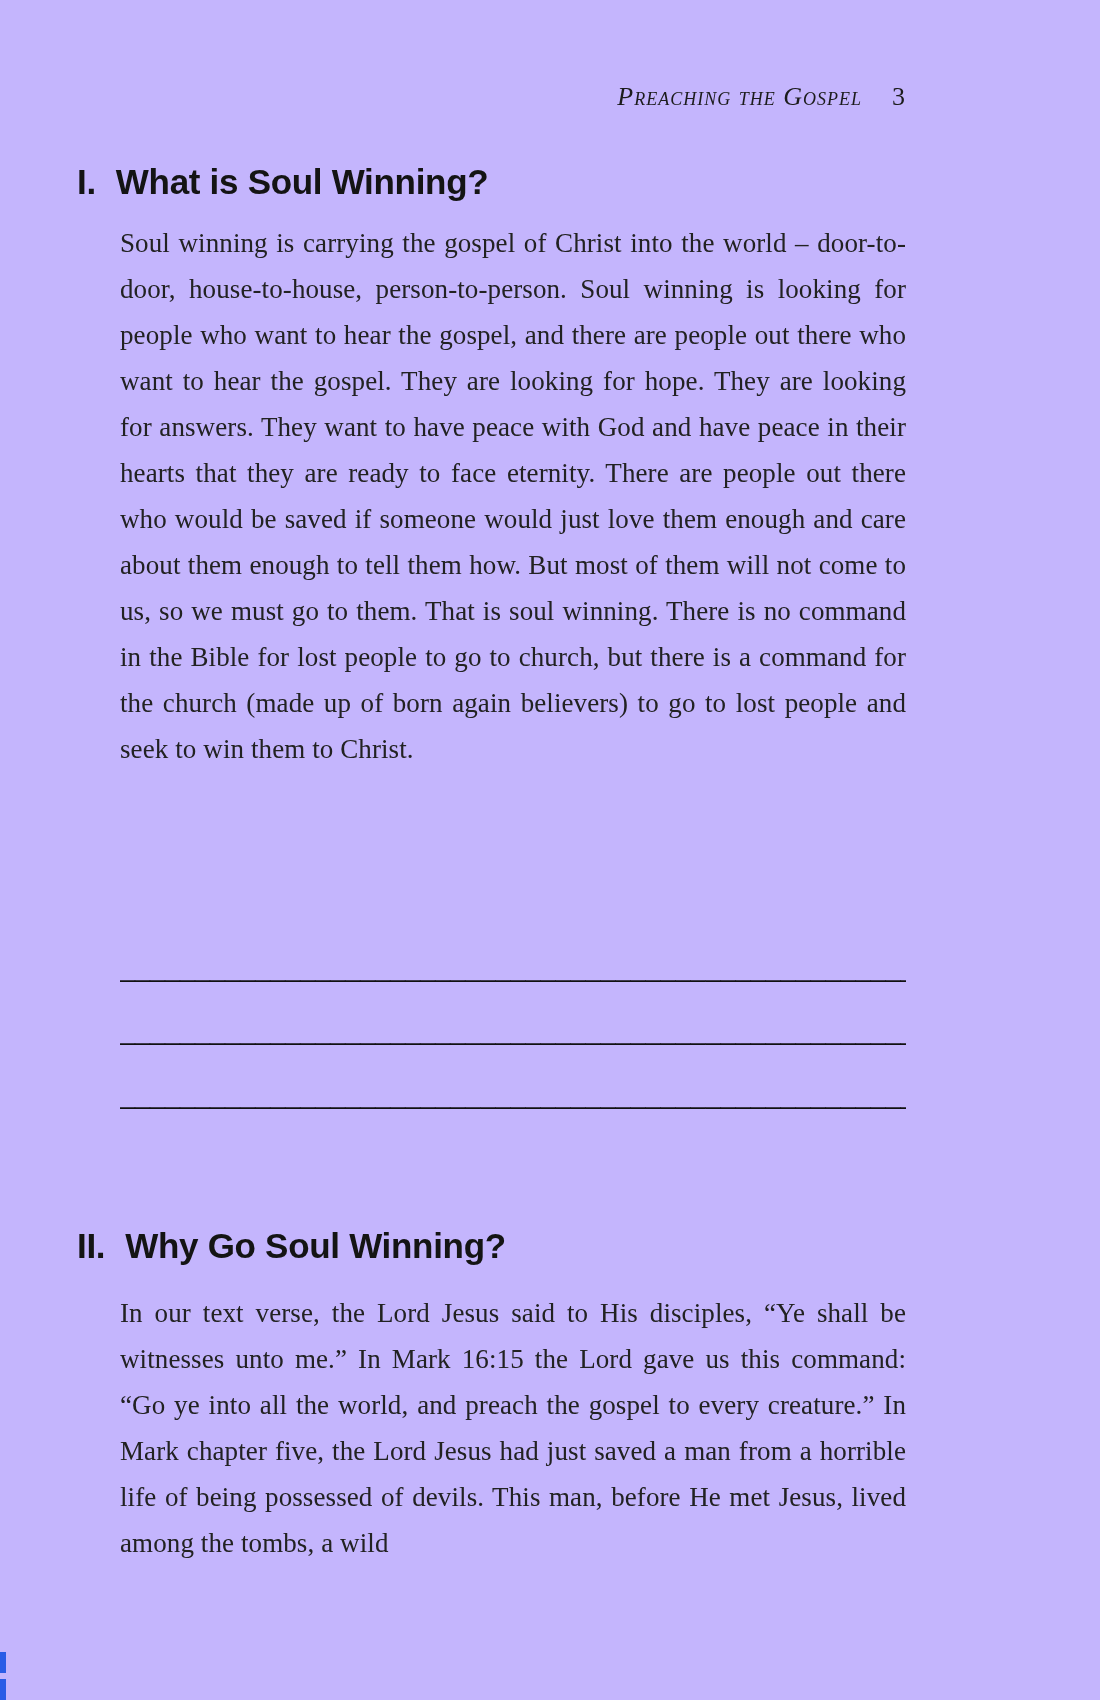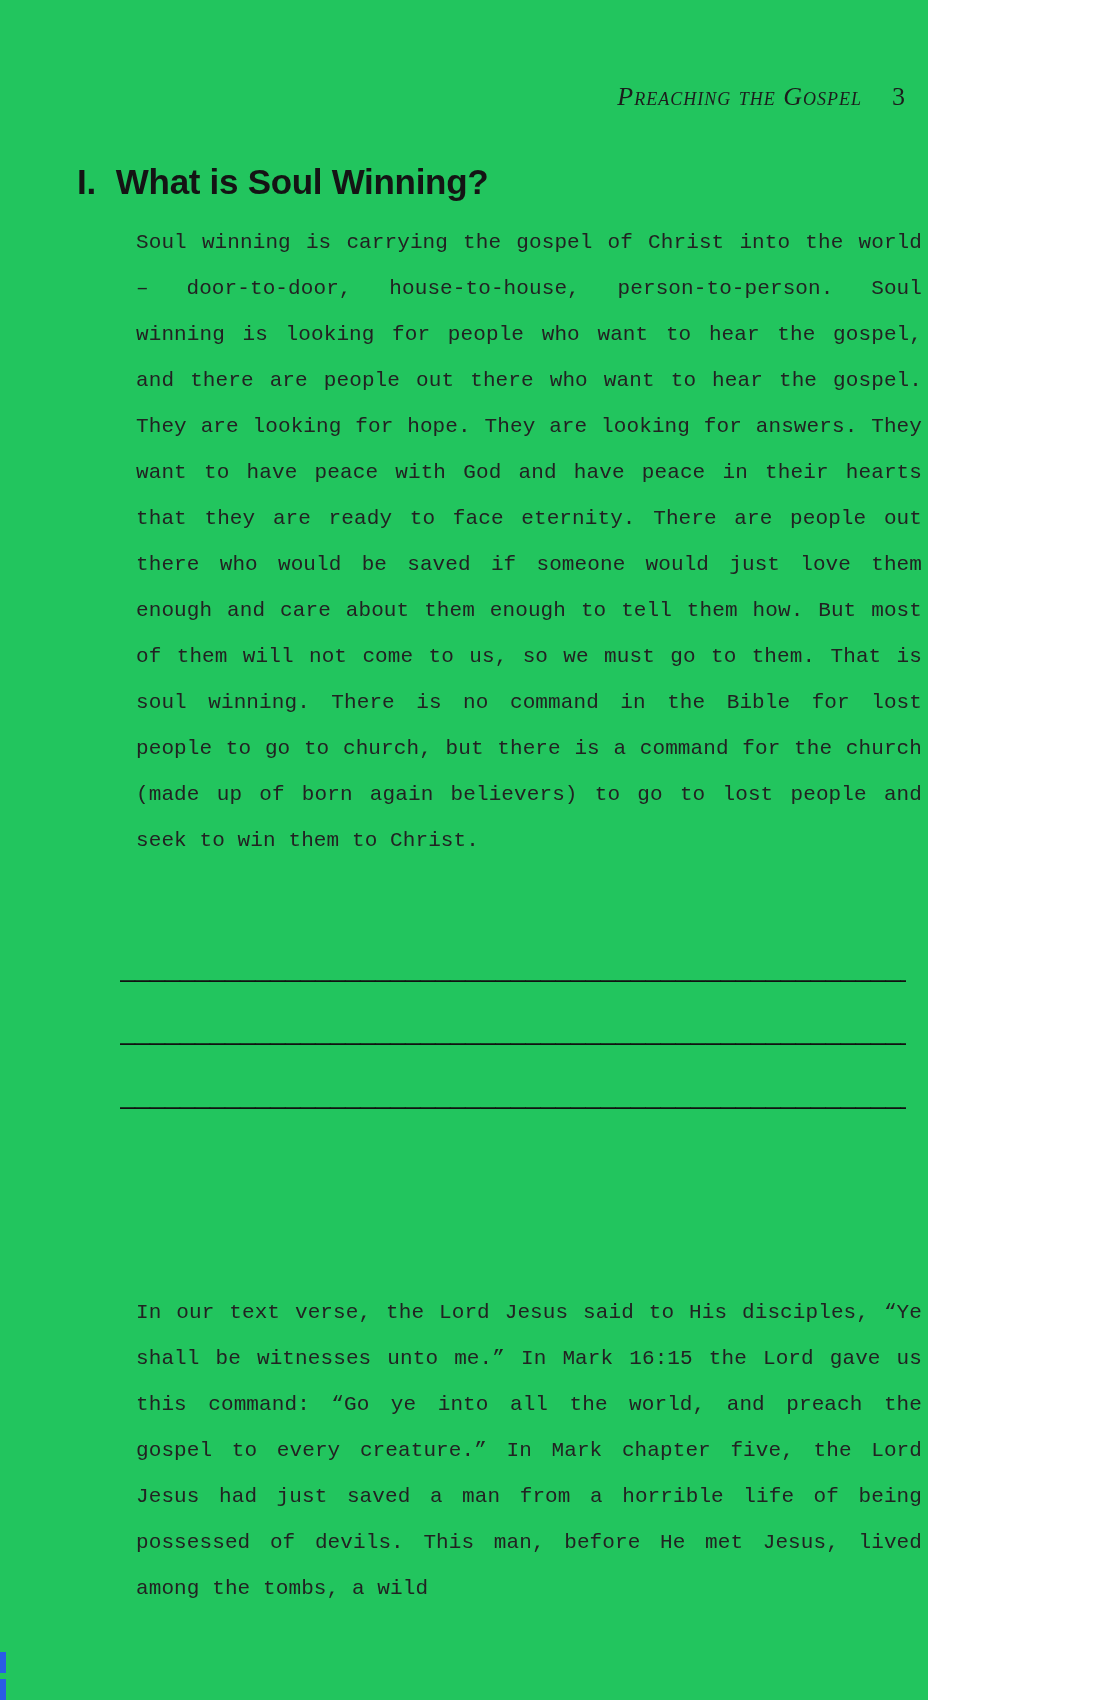--- a/index.html
+++ b/index.html
@@ -2,23 +2,23 @@
 <html><head>
 <meta charset="utf-8">
 <style>
   html, body {
     margin: 0;
     padding: 0;
     background: #ffffff;
   }
   .page {
     position: relative;
-    width: 928px;
+    width: 1100px;
     height: 1700px;
-    background: #22c55e;
+    background: #c4b5fd;
     overflow: hidden;
     color: #1c1c1c;
   }
 
   
   .page-header {
     position: absolute;
     top: 82px;
     left: 0;
     width: 905px;
@@ -52,26 +52,26 @@
     color: #141414;
     white-space: nowrap;
   }
   .heading-1 { top: 158px; }
   .heading-2 { top: 1222px; }
   .sec-num { display: inline-block; margin-right: 20px; }
 
   
   .body-text {
     position: absolute;
-    left: 136px;
+    left: 120px;
     width: 786px;
     margin: 0;
-    font-family: Liberation Mono, monospace;
+    font-family: Liberation Serif, serif;
     font-weight: 300;
-    font-size: 21px;
+    font-size: 27px;
     line-height: 46px;
     letter-spacing: 0.1px;
     color: #222222;
     text-align: justify;
     text-align-last: left;
   }
   .para-1 { top: 220px; }
   .para-2 { top: 1290px; }
 
   
@@ -113,19 +113,22 @@
   <h2 class="section-heading heading-1">
     <span class="sec-num">I.</span><span class="sec-title">What is Soul Winning?</span>
   </h2>
 
   <p class="body-text para-1">Soul winning is carrying the gospel of Christ into the world – door-to-door, house-to-house, person-to-person. Soul winning is looking for people who want to hear the gospel, and there are people out there who want to hear the gospel. They are looking for hope. They are looking for answers. They want to have peace with God and have peace in their hearts that they are ready to face eternity. There are people out there who would be saved if someone would just love them enough and care about them enough to tell them how. But most of them will not come to us, so we must go to them. That is soul winning. There is no command in the Bible for lost people to go to church, but there is a command for the church (made up of born again believers) to go to lost people and seek to win them to Christ.</p>
 
   <div class="answer-line answer-line-1">________________________________________________________</div>
   <div class="answer-line answer-line-2">________________________________________________________</div>
   <div class="answer-line answer-line-3">________________________________________________________</div>
 
+  <h2 class="section-heading heading-2">
+    <span class="sec-num">II.</span><span class="sec-title">Why Go Soul Winning?</span>
+  </h2>
 
   <p class="body-text para-2">In our text verse, the Lord Jesus said to His disciples, “Ye shall be witnesses unto me.” In Mark 16:15 the Lord gave us this command: “Go ye into all the world, and preach the gospel to every creature.” In Mark chapter five, the Lord Jesus had just saved a man from a horrible life of being possessed of devils. This man, before He met Jesus, lived among the tombs, a wild</p>
 
   <div class="artifact artifact-1"></div>
   <div class="artifact artifact-2"></div>
 
 </div>
 
 </body></html>

